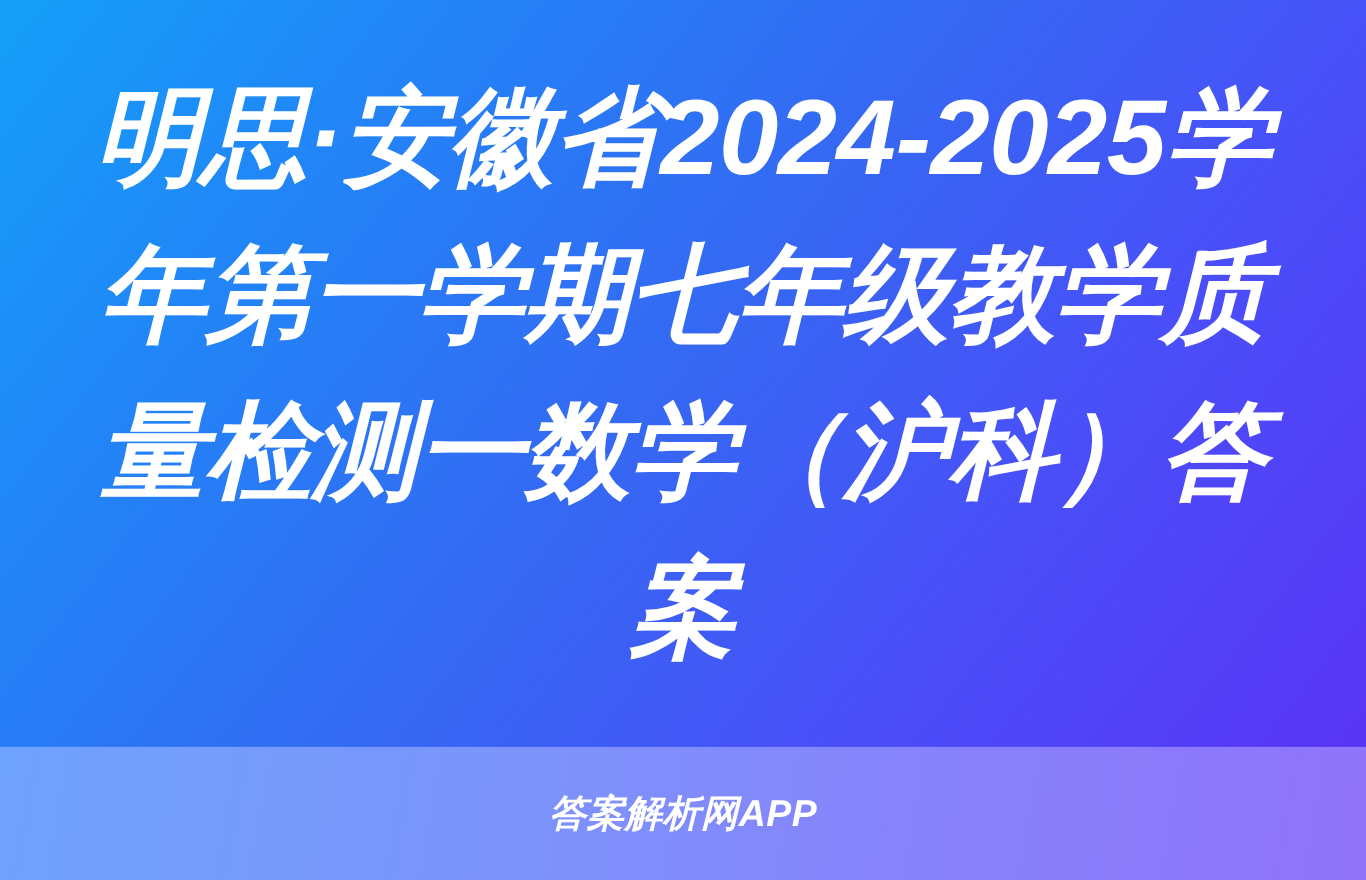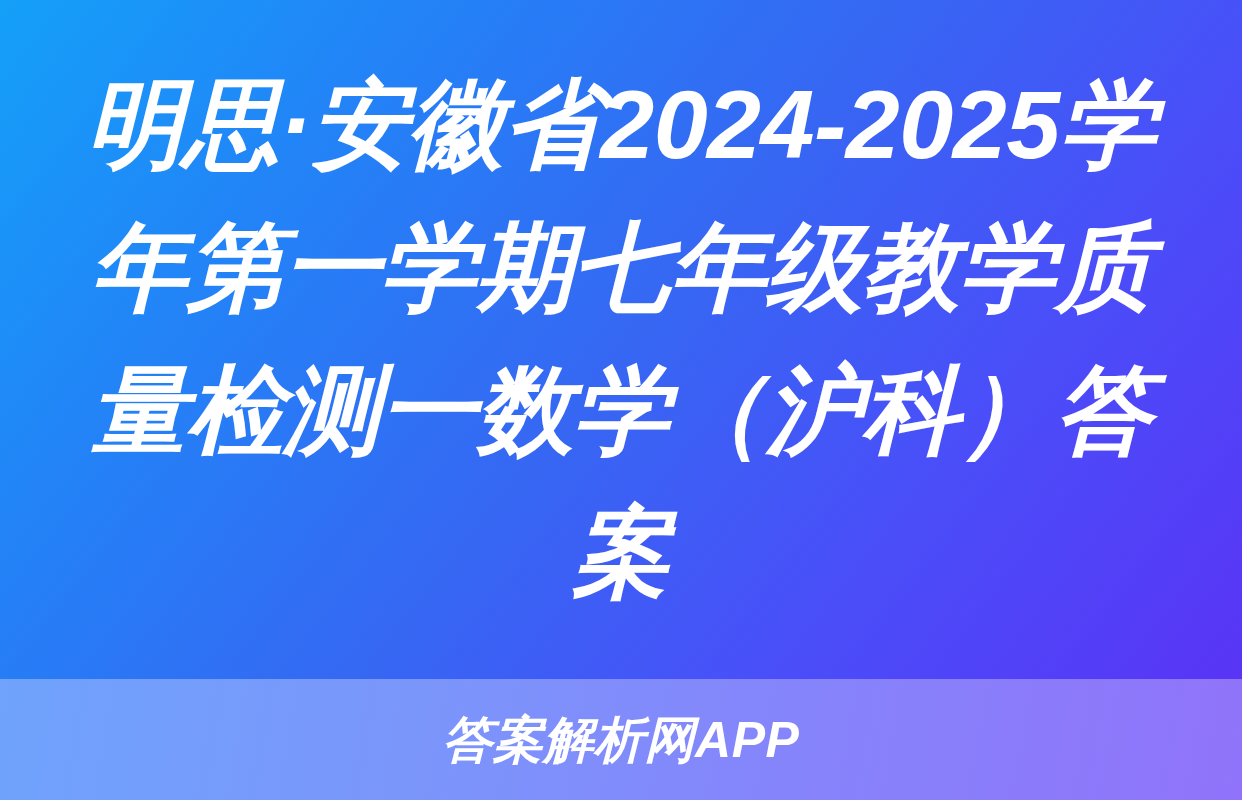--- a/index.html
+++ b/index.html
@@ -71,21 +71,21 @@
     background: linear-gradient(100deg,
                 #6fa3fc 0%,
                 #7b95fb 35%,
                 #8585fb 62%,
                 #9073fa 100%);
   }
 
   #footer-brand {
     color: #ffffff;
     font-family: "Liberation Sans", "DejaVu Sans", sans-serif;
-    font-size: 50px;
+    font-size: 34px;
     font-weight: 700;
     font-style: italic;
     letter-spacing: 0.5px;
     line-height: 1;
     white-space: nowrap;
   }
 </style>
 </head>
 <body>
 

